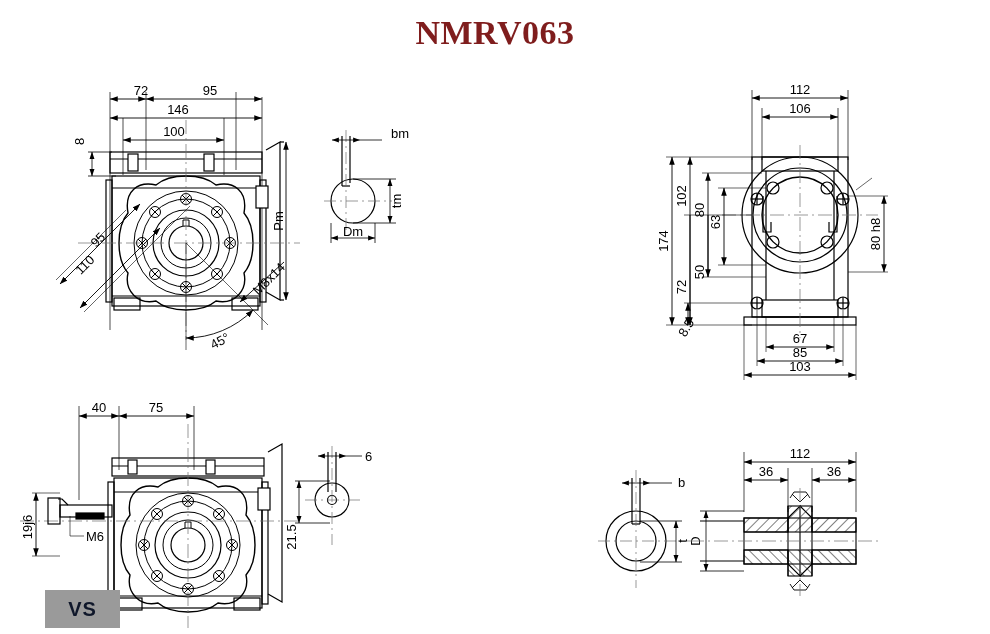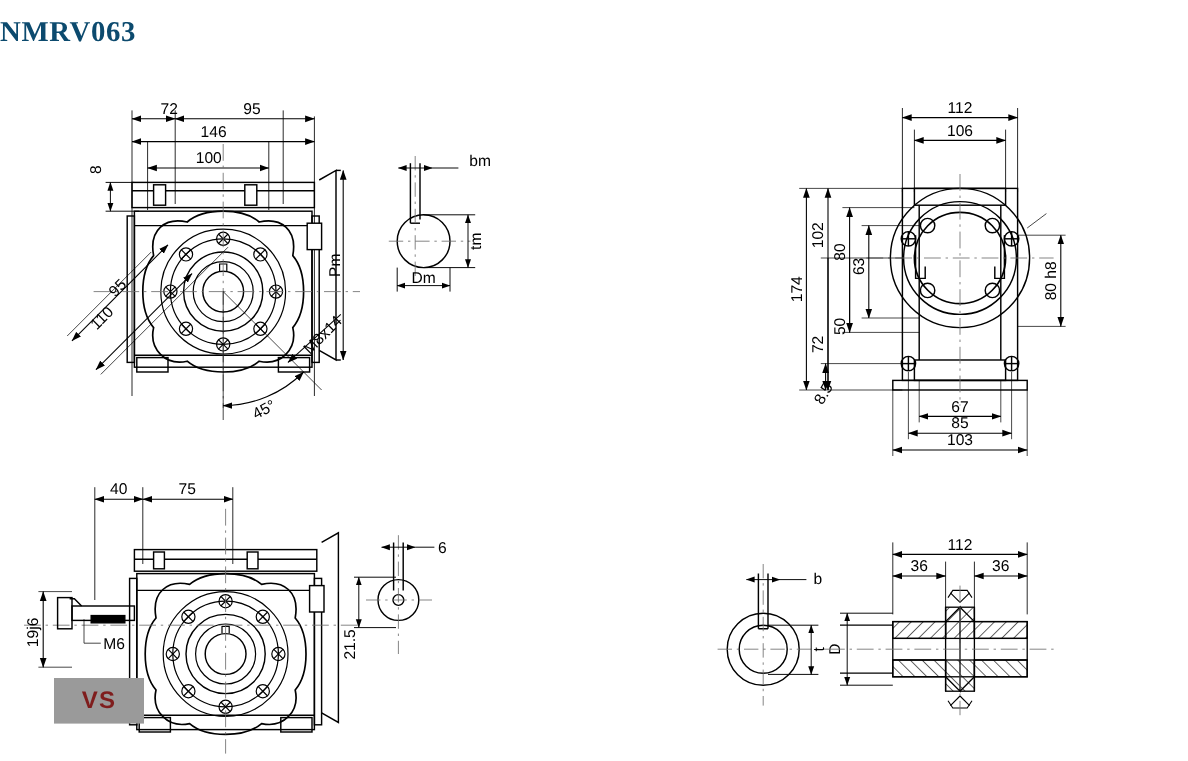--- a/index.html
+++ b/index.html
@@ -3,28 +3,28 @@
 <meta charset="utf-8">
 <title>NMRV063</title>
 <style>
   html,body{margin:0;padding:0;background:#ffffff;}
   body{
     width:990px;height:634px;position:relative;overflow:hidden;
     font-family:"Liberation Sans", sans-serif;color:#000;
   }
   #root{position:absolute;left:0;top:0;width:990px;height:634px;}
   .title{
-    position:absolute;left:0;top:14px;width:990px;
-    font-family:"Liberation Serif", serif;font-weight:bold;font-size:24px;
-    letter-spacing:0.5px;color:#0c4a6e;
+    position:absolute;left:0;top:14px;width:990px;text-align:center;
+    font-family:"Liberation Serif", serif;font-weight:bold;font-size:34px;
+    letter-spacing:0.5px;color:#7f1d1d;
   }
   svg{position:absolute;left:0;top:0;width:990px;height:634px;}
   .wm{
-    position:absolute;left:45px;top:565px;width:75px;height:38px;
-    background:#9a9a9a;color:#7f1d1d;font-size:20px;font-weight:bold;
+    position:absolute;left:45px;top:590px;width:75px;height:38px;
+    background:#9a9a9a;color:#0f172a;font-size:20px;font-weight:bold;
     display:flex;align-items:center;justify-content:center;letter-spacing:1px;
   }
 </style>
 </head>
 <body>
 
 <div id="root">
 
   <div class="title">NMRV063</div>
 

